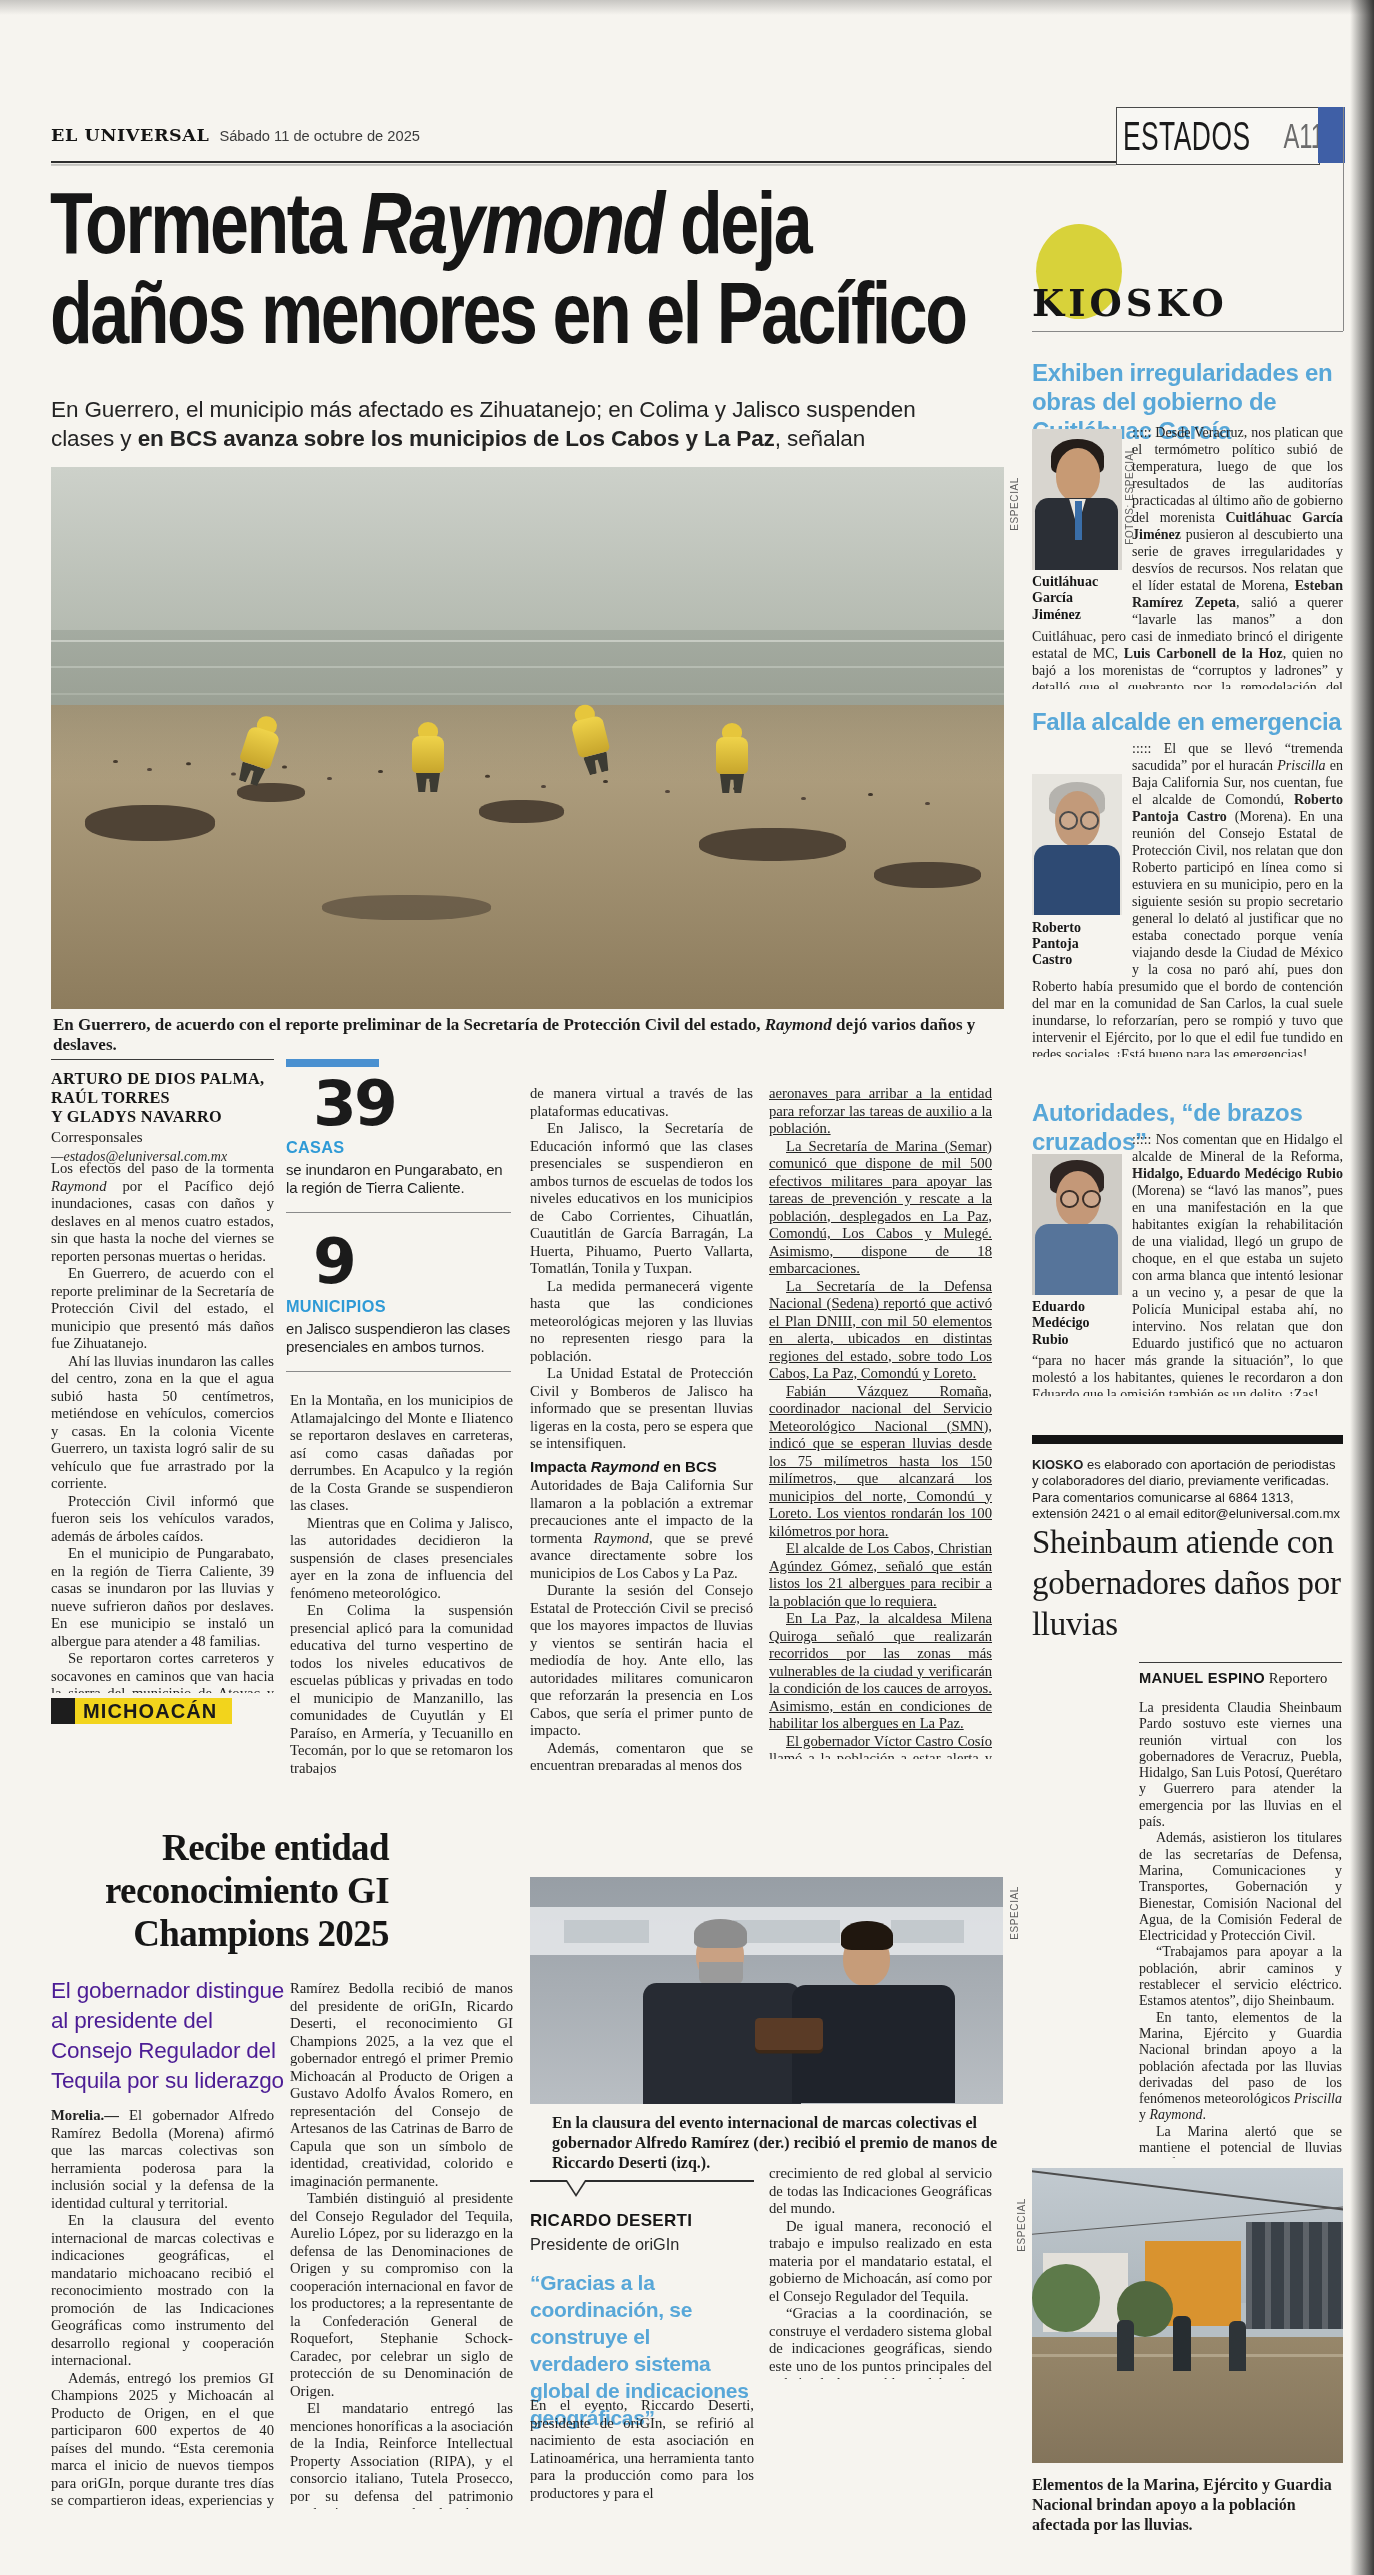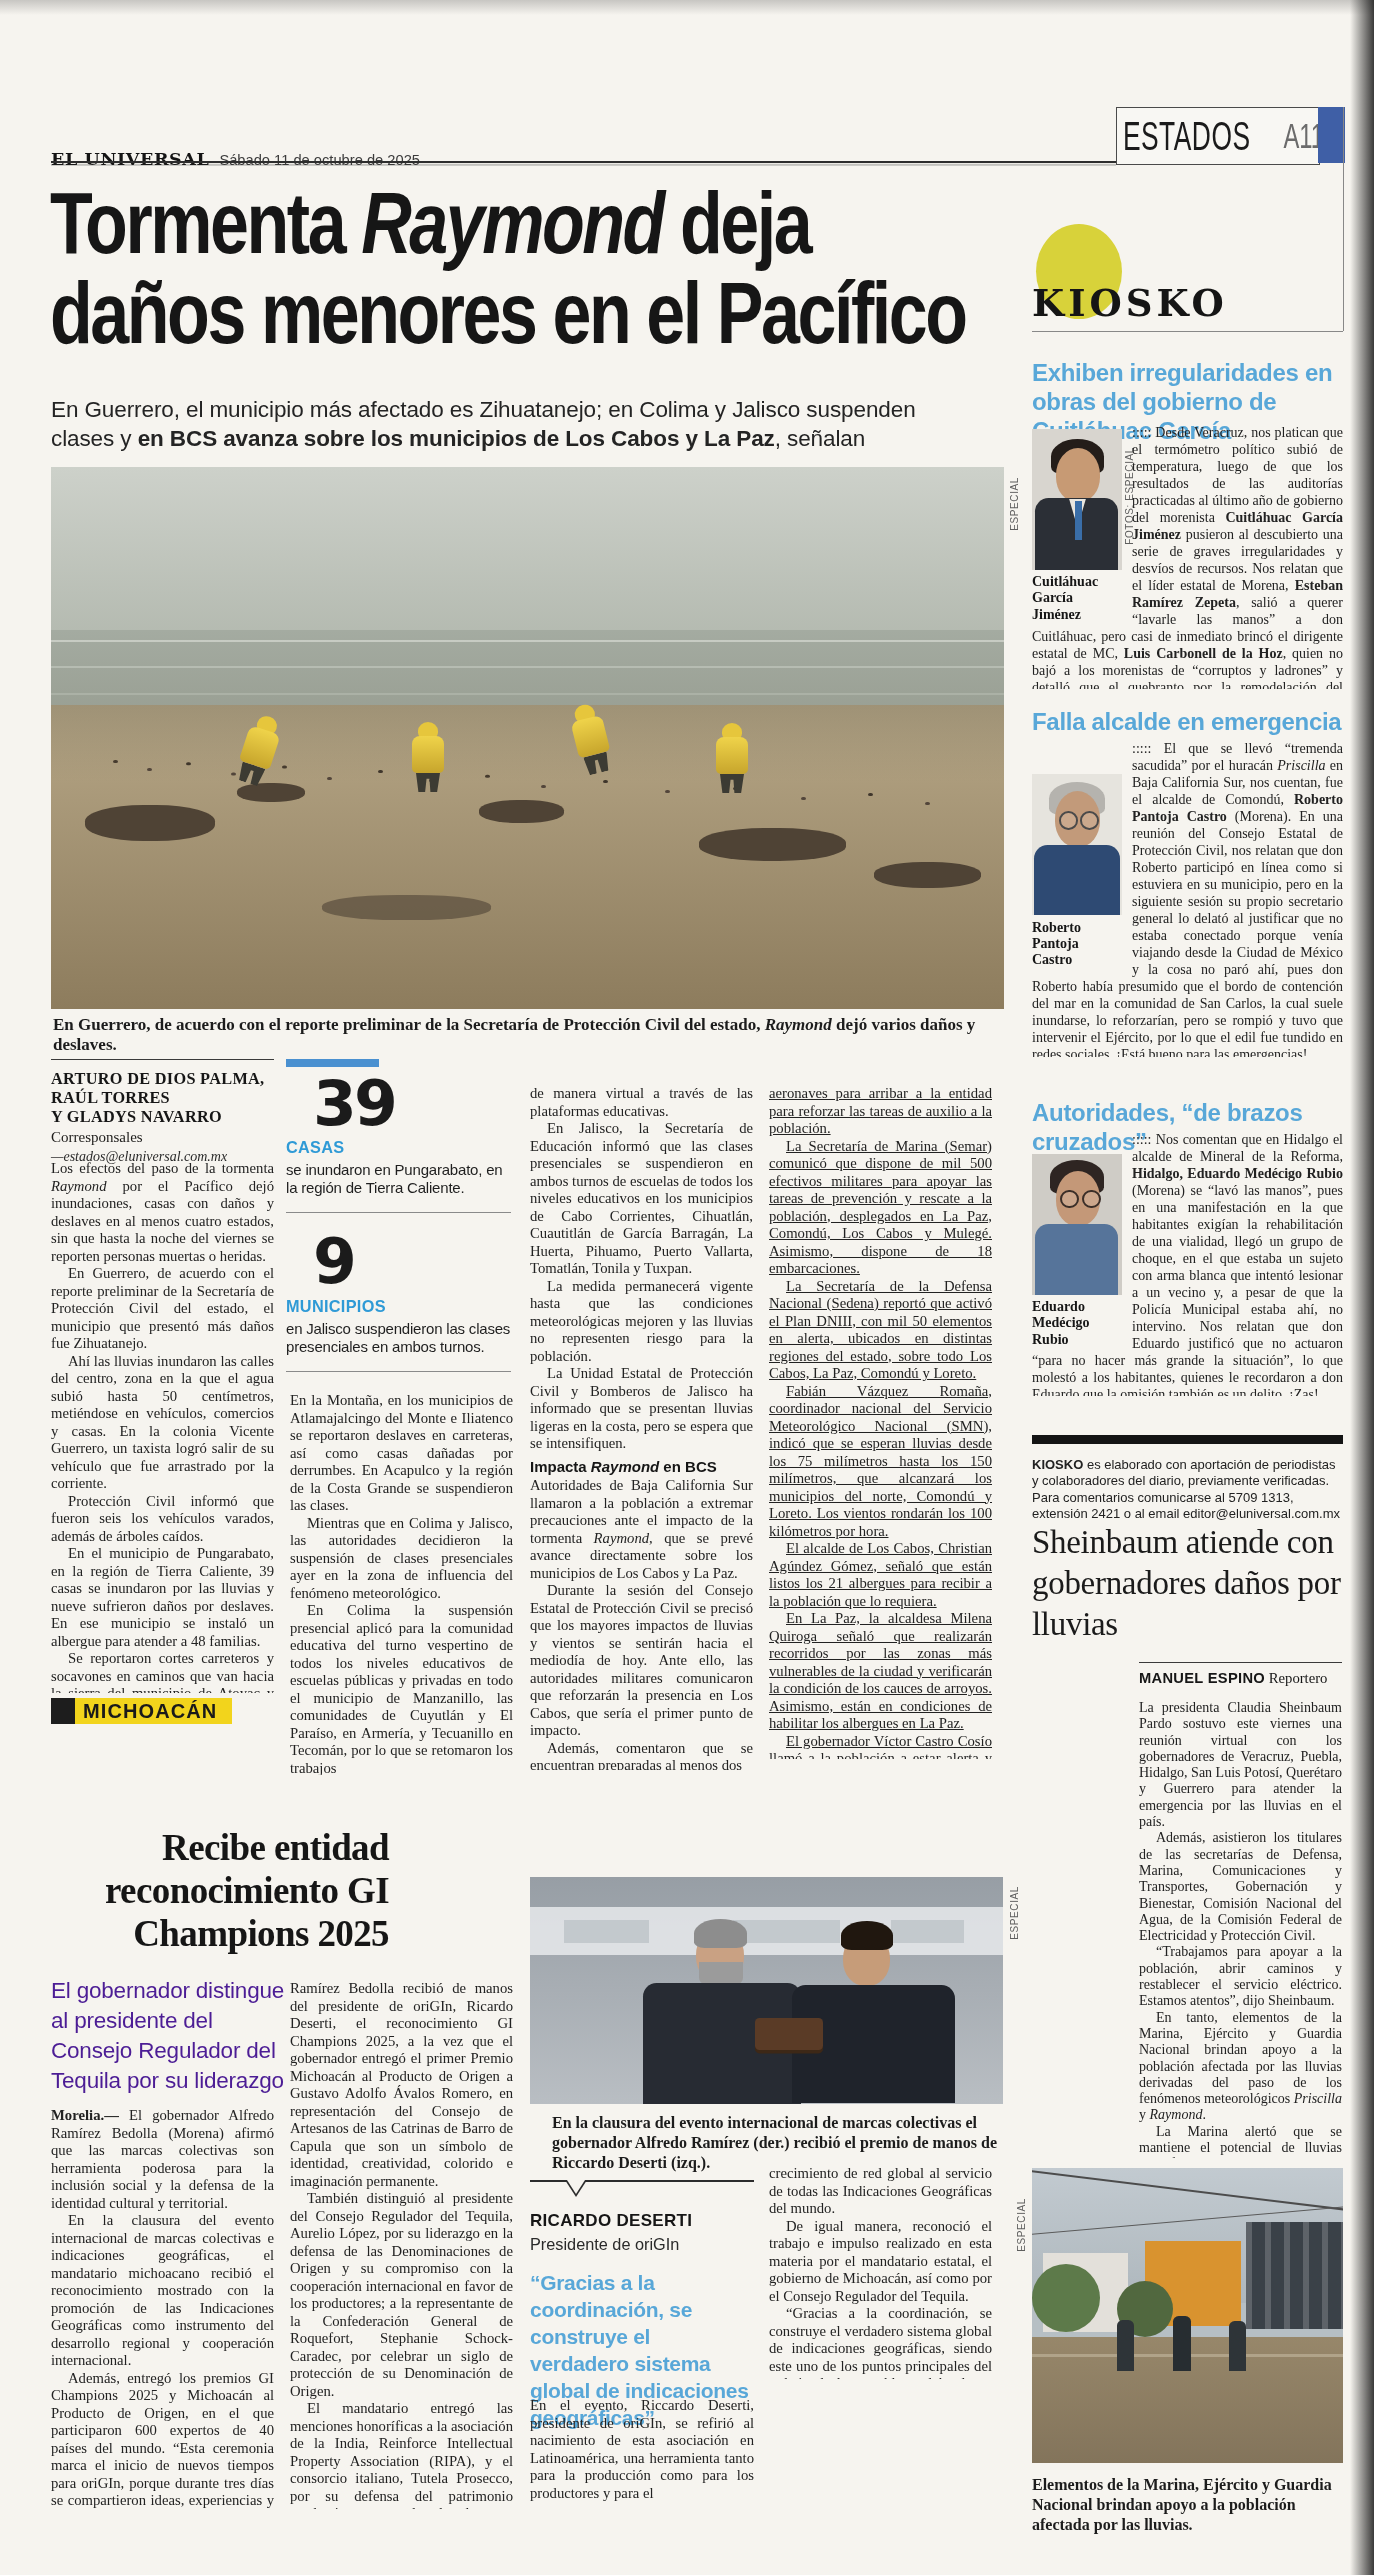--- a/index.html
+++ b/index.html
@@ -2,21 +2,21 @@
 <html style="font-size:9px"><head>
 <meta charset="utf-8">
 <style>
   html,body{margin:0;padding:0;background:#e9e7e2;}
   #page{position:relative;width:1374px;height:2576px;background:#f6f4ef;overflow:hidden;
         font-family:"Liberation Serif",serif;color:#1d1c1a;}
   .abs{position:absolute;}
   .b{font-weight:bold;}
   .i{font-style:italic;}
   
-  .brand{font:900 17.5px "DejaVu Serif",serif;letter-spacing:0.6px;color:#141414;margin-top:24px;}
+  .brand{font:900 17.5px "DejaVu Serif",serif;letter-spacing:0.6px;color:#141414;}
   .m-date{font:14.7px "Liberation Sans",sans-serif;color:#3c3c3c;margin-left:10px;}
   .m-rule{height:1.7px;background:#2d2d2d;box-shadow:0 2.8px 0 rgba(45,45,45,.25);}
   .estados-box{border:1.7px solid #4a4a4a;display:flex;align-items:center;justify-content:center;background:#f8f7f3;}
   .estados-label{font:33px "Liberation Sans",sans-serif;color:#1b1b1b;transform:scaleX(.8) scaleY(1.25);letter-spacing:0.6px;white-space:nowrap;}
   .estados-page{font:29px "Liberation Sans",sans-serif;color:#6b6b6b;transform:scaleX(.82) scaleY(1.2);margin-left:12.4px;}
   .estados-sq{background:#3f5fa6;}
   
   .headline{font:700 70px/1.05 "Liberation Sans",sans-serif;color:#161616;letter-spacing:-.035em;
             transform:scaleY(1.24);transform-origin:top left;white-space:nowrap;}
   .deck{font:400 22.5px/29px "Liberation Sans",sans-serif;color:#242424;letter-spacing:-0.1px;}
@@ -306,21 +306,21 @@
         <div class="glasses" style="left:50px;top:36px;border-color:#3a2e28;"></div>
         <div class="torso-sh" style="left:3.4px;top:70px;width:83px;height:71px;background:#56749a;"></div>
       </div>
       <div class="pcap">Eduardo
 Medécigo Rubio</div>
     </div>
     <p><span>::::: Nos comentan que en Hidalgo el alcalde de Mineral de la Reforma, </span><span class="b">Hidalgo, Eduardo Medécigo Rubio</span><span> (Morena) se “lavó las manos”, pues en una manifestación en la que habitantes exigían la rehabilitación de una vialidad, llegó un grupo de choque, en el que estaba un sujeto con arma blanca que intentó lesionar a un vecino y, a pesar de que la Policía Municipal estaba ahí, no intervino. Nos relatan que don Eduardo justificó que no actuaron “para no hacer más grande la situación”, lo que molestó a los habitantes, quienes le recordaron a don Eduardo que la omisión también es un delito. ¡Zas!</span></p>
   </div>
 
   <div class="abs k-footbar" style="left:1032px;top:1435px;width:311px;height:9px;"></div>
-  <div class="abs k-footer" style="left:1032px;top:1457px;width:311px;"><span class="b">KIOSKO</span><span> es elaborado con aportación de periodistas y colaboradores del diario, previamente verificadas. Para comentarios comunicarse al 5709 1313, extensión 2421 o al email editor@eluniversal.com.mx</span></div>
+  <div class="abs k-footer" style="left:1032px;top:1457px;width:311px;"><span class="b">KIOSKO</span><span> es elaborado con aportación de periodistas y colaboradores del diario, previamente verificadas. Para comentarios comunicarse al 6864 1313, extensión 2421 o al email editor@eluniversal.com.mx</span></div>
 
   <div class="abs sh-head" style="left:1032px;top:1522px;width:311px;">Sheinbaum atiende con gobernadores daños por lluvias</div>
   <div class="abs colrule" style="left:1139px;top:1662px;width:203px;height:1.1px;"></div>
   <div class="abs sh-byline" style="left:1139px;top:1670px;width:203px;"><span class="b">MANUEL ESPINO</span><span> Reportero</span></div>
   <div class="bodycol" style="left:1139px;top:1700px;width:203px;height:458px;font-size:14px;line-height:16.3px;">
       <p class="para ni"><span>La presidenta Claudia Sheinbaum Pardo sostuvo este viernes una reunión virtual con los gobernadores de Veracruz, Puebla, Hidalgo, San Luis Potosí, Querétaro y Guerrero para atender la emergencia por las lluvias en el país.</span></p>
       <p class="para"><span>Además, asistieron los titulares de las secretarías de Defensa, Marina, Comunicaciones y Transportes, Gobernación y Bienestar, Comisión Nacional del Agua, de la Comisión Federal de Electricidad y Protección Civil.</span></p>
       <p class="para"><span>“Trabajamos para apoyar a la población, abrir caminos y restablecer el servicio eléctrico. Estamos atentos”, dijo Sheinbaum.</span></p>
       <p class="para"><span>En tanto, elementos de la Marina, Ejército y Guardia Nacional brindan apoyo a la población afectada por las lluvias derivadas del paso de los fenómenos meteorológicos </span><span class="i">Priscilla</span><span> y </span><span class="i">Raymond</span><span>.</span></p>
       <p class="para"><span>La Marina alertó que se mantiene el potencial de lluvias muy fuertes y tormentas eléctricas sobre la región centro y sur de los estados de Tamaulipas, Veracruz y Tabasco. ●</span></p>

